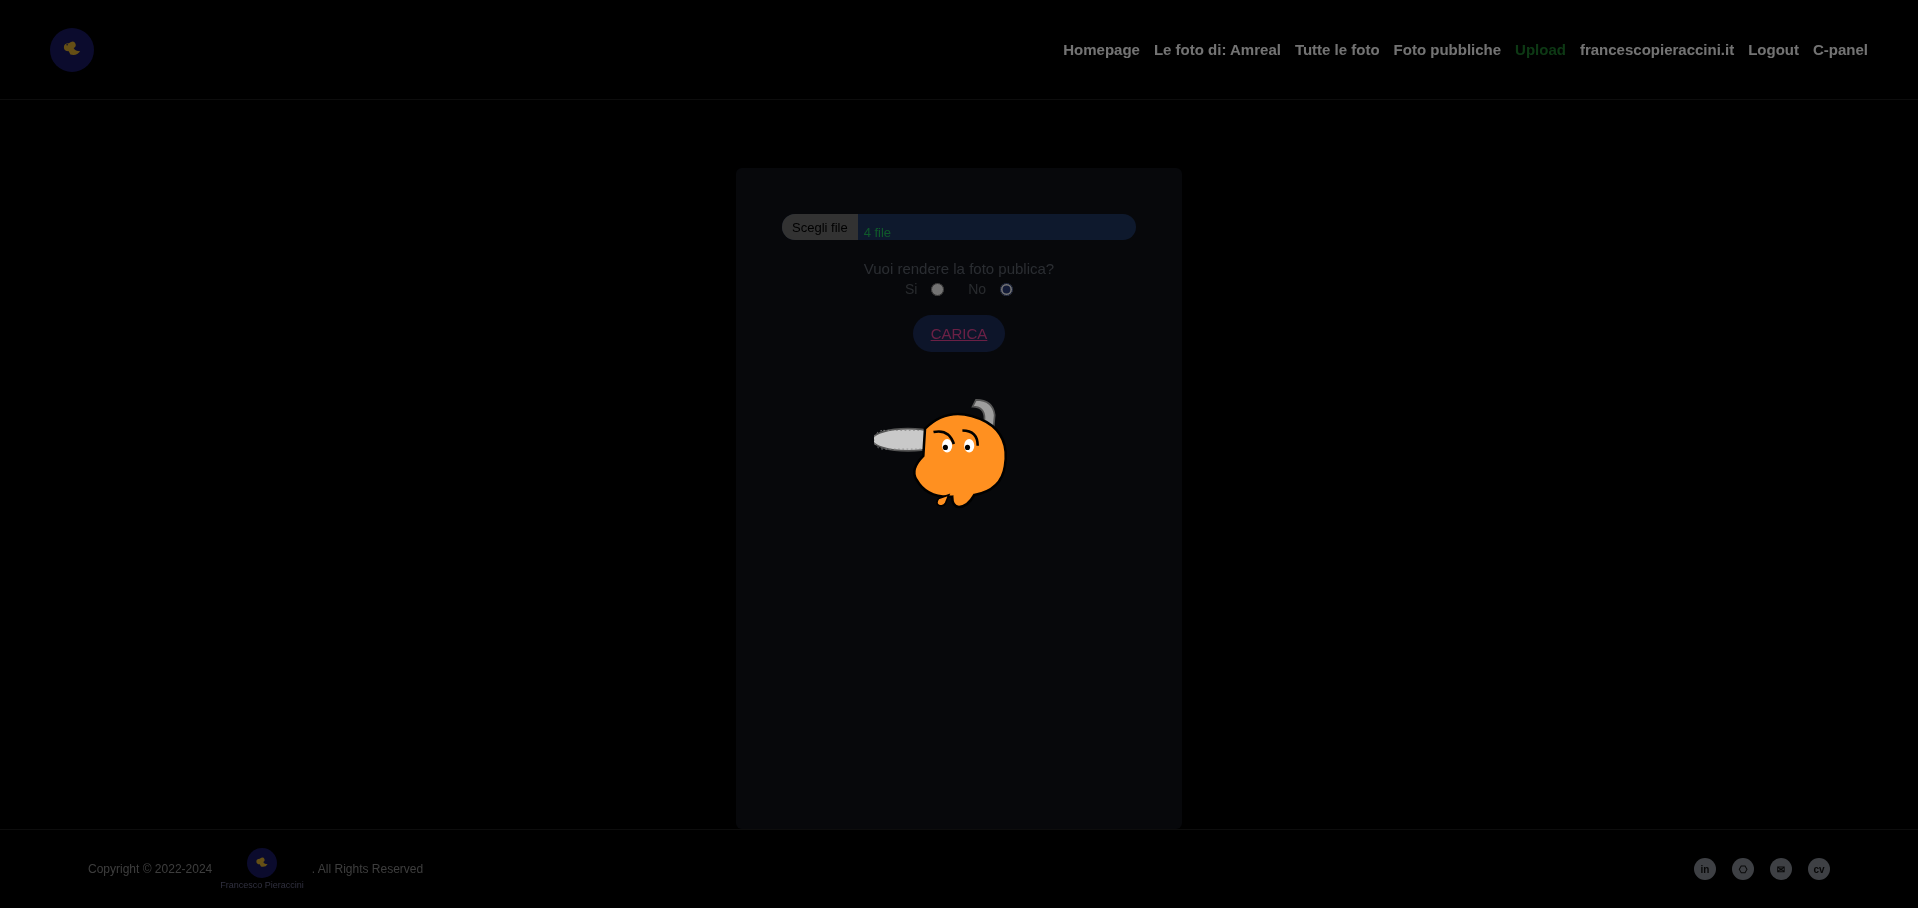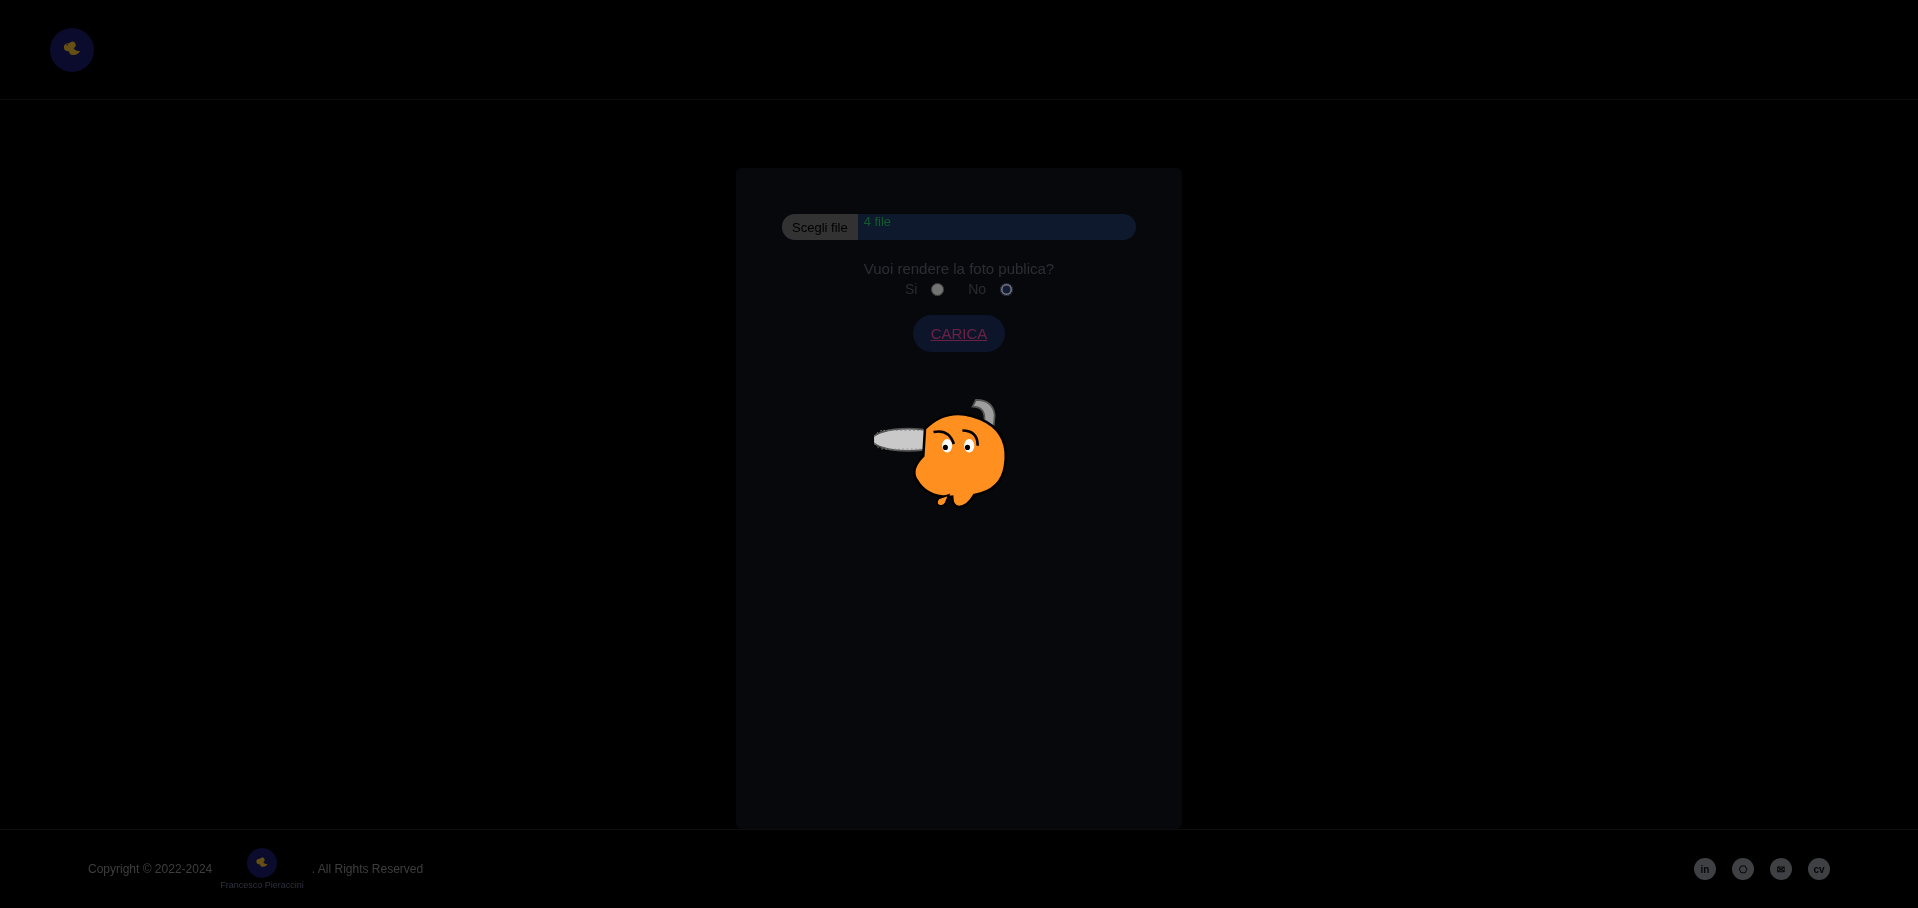--- a/index.html
+++ b/index.html
@@ -47,21 +47,21 @@
     
     main { flex:1; display:flex; justify-content:center; padding-top:68px; }
     .card {
       width: 446px;
       background:#10131a;
       border-radius:6px;
       padding: 46px 30px 46px;
       text-align:center;
     }
     .file-row {
-      display:flex; align-items:flex-start; justify-content:center;
+      display:flex; align-items:flex-end; justify-content:center;
       width:354px; margin:0 auto 20px;
       height:26px; border-radius:13px; overflow:hidden;
       background:#203864;
     }
     .file-btn {
       background:#707070; color:#000; font-size:13px;
       height:100%; display:flex; align-items:center;
       padding:0 10px; border:none; cursor:pointer;
     }
     .file-status {
@@ -123,20 +123,30 @@
 
 <header>
   <a class="logo-circle">
     <span>
       <svg width="26" height="26" viewBox="0 0 32 32">
         <path d="M12 10 q-6 0 -6 5 q0 5 6 5 l2 4 q8 2 12 -4 q-6 0 -8 -4 q4 -2 2 -6 q-2 -4 -8 0" fill="#e0b030"></path>
         <circle cx="10" cy="12" r="1" fill="#1a1a64"></circle>
       </svg>
     </span>
   </a>
+  <nav id="nav">
+      <a>Homepage</a>
+      <a>Le foto di: Amreal</a>
+      <a>Tutte le foto</a>
+      <a>Foto pubbliche</a>
+      <a class="active">Upload</a>
+      <a>francescopieraccini.it</a>
+      <a>Logout</a>
+      <a>C-panel</a>
+    </nav>
 </header>
 
 <main>
   <div class="card">
     <div class="file-row">
       <button class="file-btn">Scegli file</button>
       <span class="file-status">4 file</span>
     </div>
     <div class="question">Vuoi rendere la foto publica?</div>
     <div class="radio-row">

